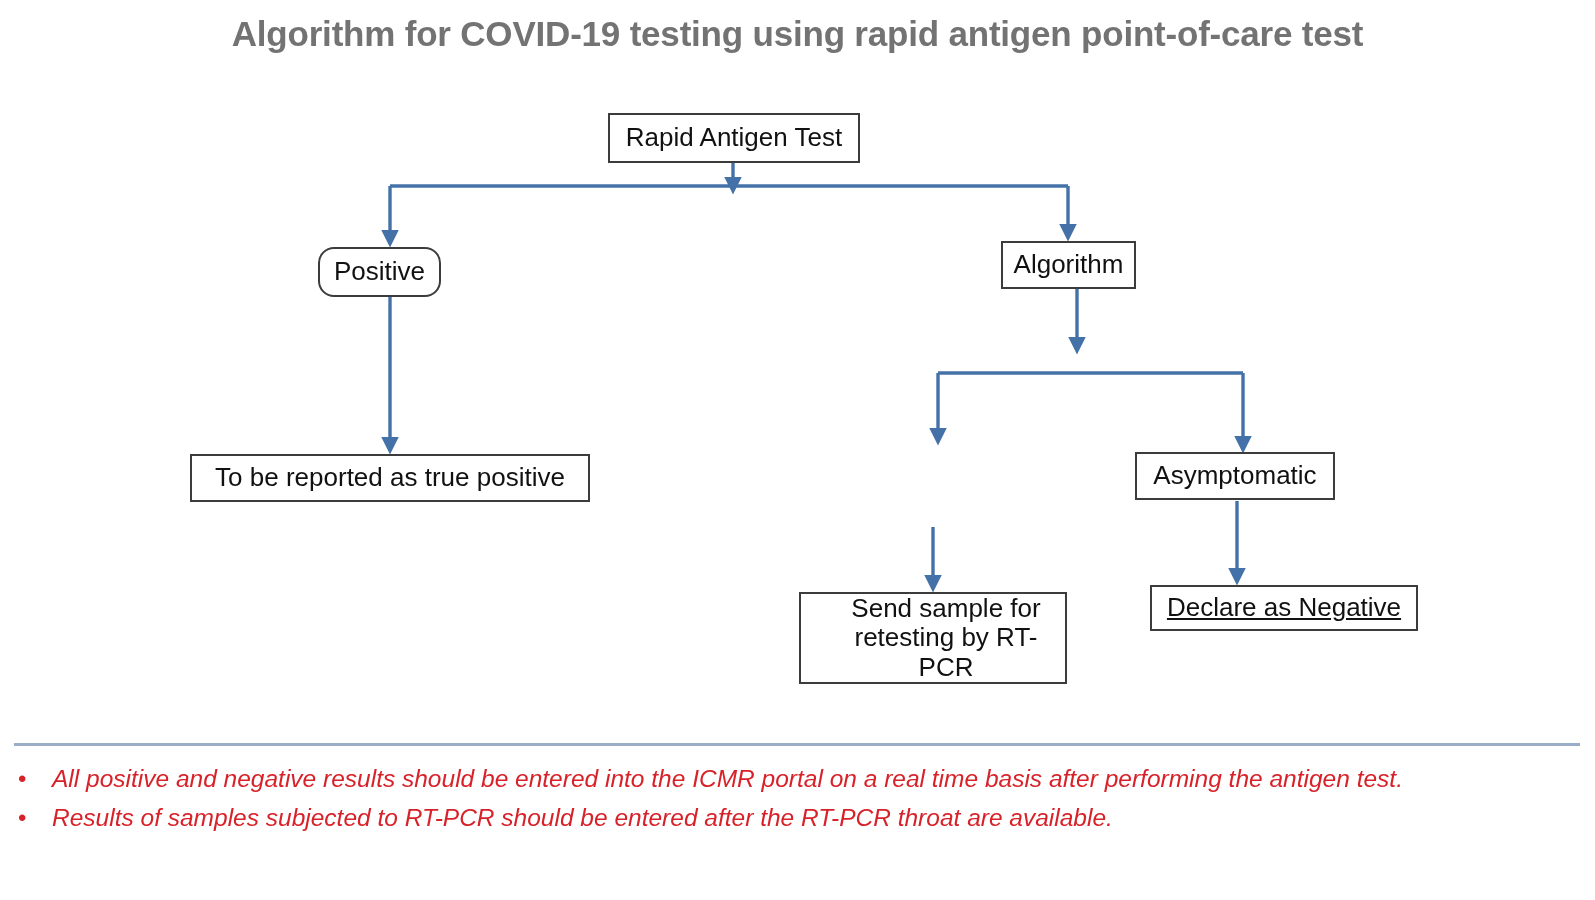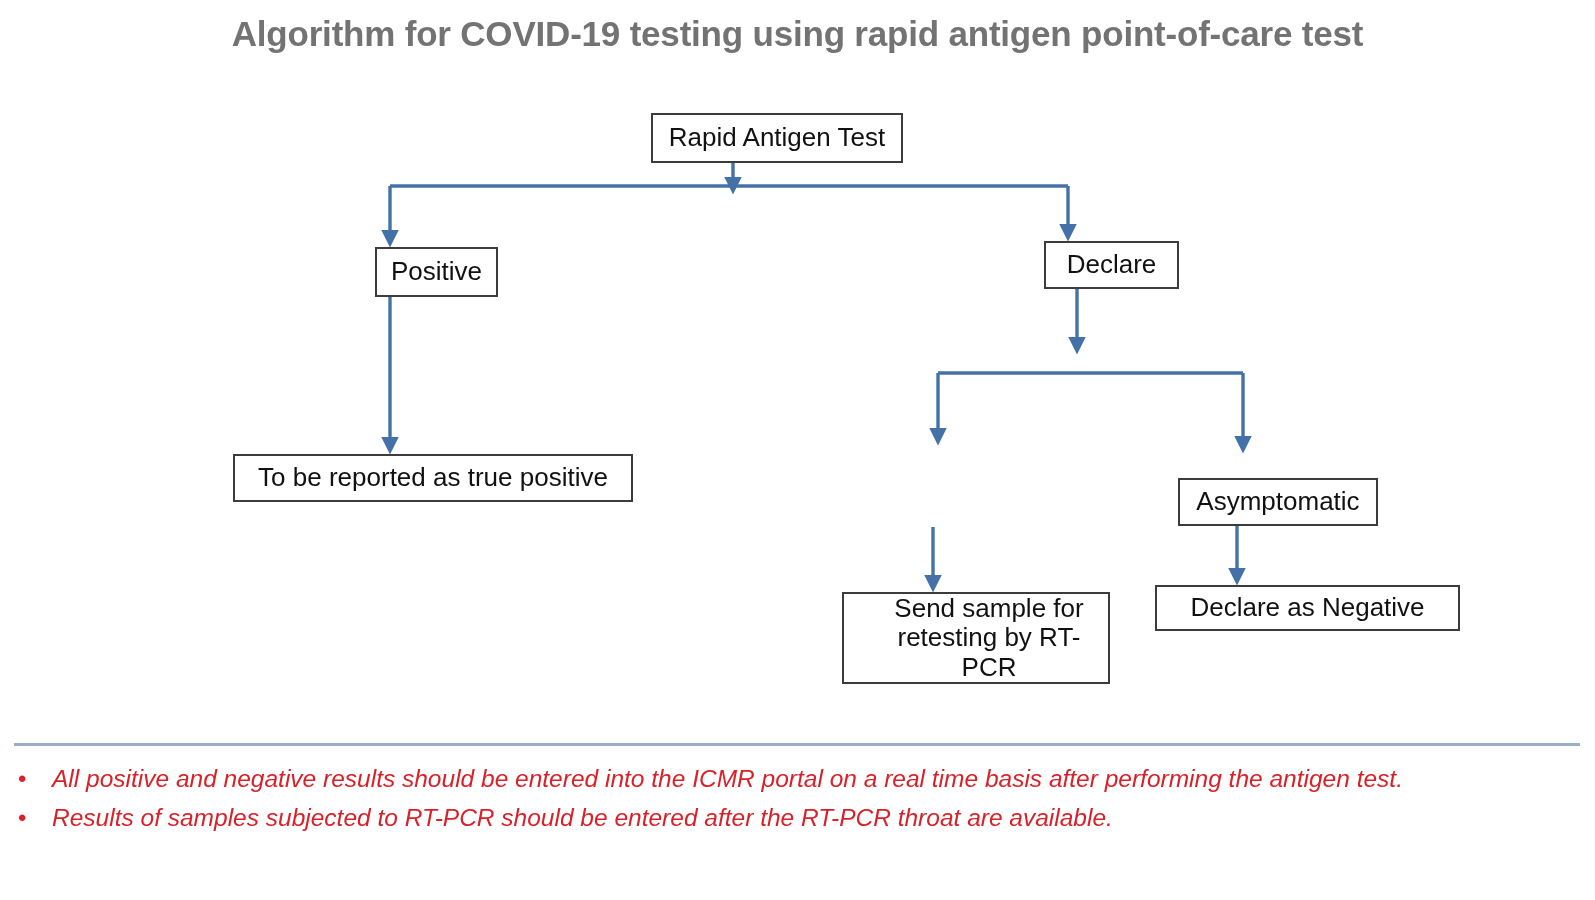--- a/index.html
+++ b/index.html
@@ -58,37 +58,36 @@
     background: #ffffff;
     color: #111111;
     font-size: 26px;
     line-height: 1.14;
     text-align: center;
     display: flex;
     align-items: center;
     justify-content: center;
     padding: 2px 10px;
     z-index: 2;
-    margin-left: 43px;
   }
   .node .node-text {
     display: block;
     width: 100%;
     white-space: pre-line;
   }
 
   
   #node-rapid-antigen-test { left: 608px;  top: 113px; width: 252px; height: 50px; }
-  #node-positive           { left: 332px;  top: 247px; width: 123px; height: 50px; }
+  #node-positive           { left: 318px;  top: 247px; width: 123px; height: 50px; border-radius: 16px; }
   #node-negative           { left: 1001px; top: 241px; width: 135px; height: 48px; }
   #node-true-positive      { left: 190px;  top: 454px; width: 400px; height: 48px; align-items: center; }
   #node-symptomatic        { left: 789px;  top: 445px; width: 302px; height: 82px; }
-  #node-asymptomatic       { left: 1135px; top: 478px; width: 200px; height: 48px; }
+  #node-asymptomatic       { left: 1135px; top: 452px; width: 200px; height: 48px; }
   #node-rtpcr              { left: 799px;  top: 592px; width: 268px; height: 92px; padding-left: 36px; }
-  #node-declare-negative   { left: 1112px; top: 585px; width: 305px; height: 46px; }
+  #node-declare-negative   { left: 1150px; top: 585px; width: 268px; height: 46px; text-decoration: underline; }
 
   
   #divider {
     position: absolute;
     left: 14px;
     top: 743px;
     width: 1566px;
     height: 0;
     border-top: 3px solid #9aaec9;
   }
@@ -168,21 +167,21 @@
 
     <div class="node" id="node-rapid-antigen-test">
       <span class="node-text">Rapid Antigen Test</span>
     </div>
 
     <div class="node" id="node-positive">
       <span class="node-text">Positive</span>
     </div>
 
     <div class="node" id="node-negative">
-      <span class="node-text">Declare</span>
+      <span class="node-text">Algorithm</span>
     </div>
 
     <div class="node" id="node-true-positive">
       <span class="node-text">To be reported as true positive</span>
     </div>
 
 
     <div class="node" id="node-asymptomatic">
       <span class="node-text">Asymptomatic</span>
     </div>

